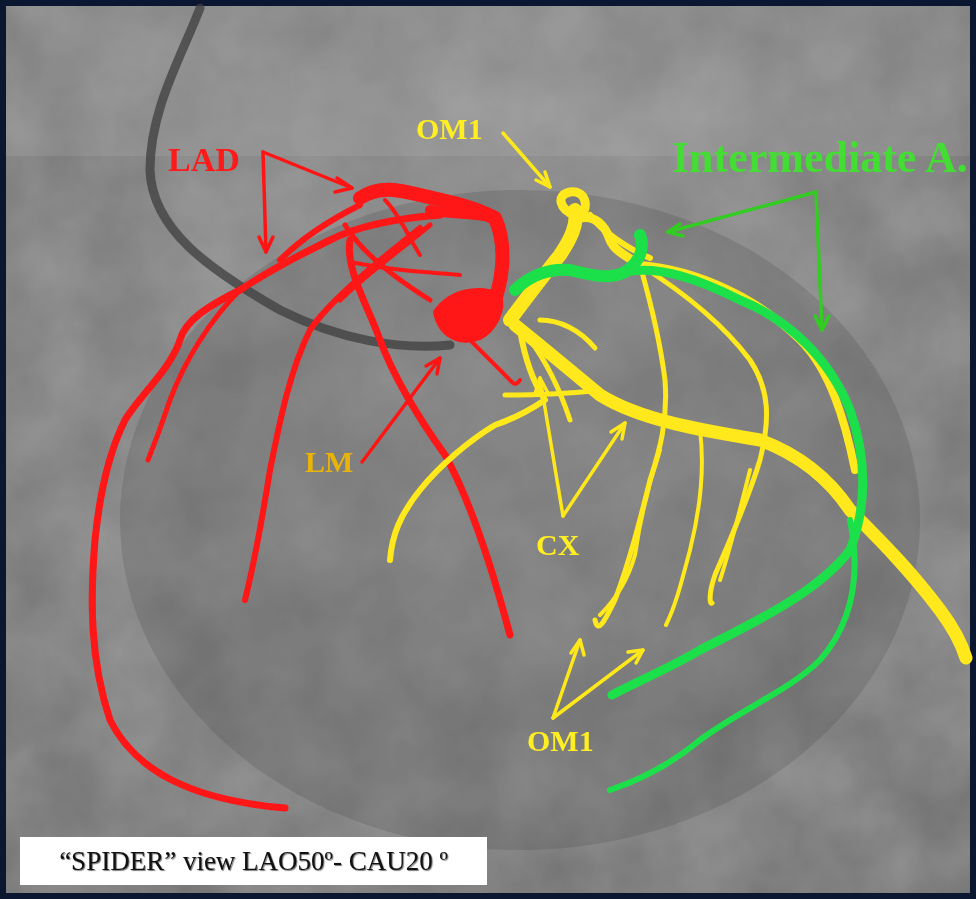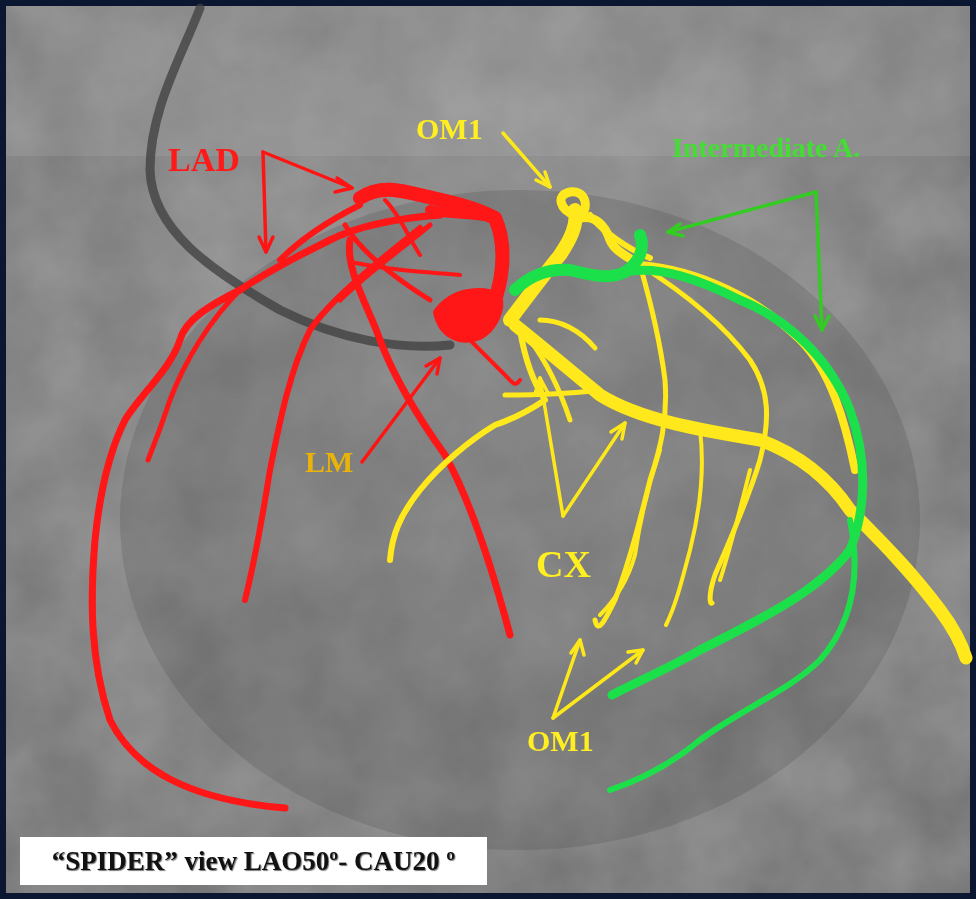--- a/index.html
+++ b/index.html
@@ -18,21 +18,21 @@
   .label {
     position:absolute; font-weight:bold; white-space:nowrap;
     font-family:"Liberation Serif", serif;
   }
   .caption-box {
     position:absolute; left:20px; top:837px; width:467px; height:48px;
     background:#ffffff;
     display:flex; align-items:center; justify-content:center;
   }
   .caption-text {
-    font-family:"Liberation Serif", serif; font-weight:bold;
+    font-family:"Liberation Serif", serif; font-weight:normal;
     font-size:27px; color:#111; text-shadow:1px 1px 1px #777;
   }
 </style>
 </head>
 <body>
 
 <div class="frame"></div>
 
 <svg class="angio" viewBox="0 0 976 899" xmlns="http://www.w3.org/2000/svg">
   <defs>
@@ -147,19 +147,19 @@
         <path d="M668,232 L683,236 M668,232 L680,224"></path>
       <path d="M816,192 L822,330"></path>
         <path d="M822,330 L815,316 M822,330 L829,316"></path>
     </g>
   </g>
 </svg>
 
 <div class="label" style="left:168px; top:133px; font-size:34px; color:#ff1a1a;margin-top:8px;">LAD</div>
 <div class="label" style="left:305px; top:445px; font-size:30px; color:#eab308;">LM</div>
 <div class="label" style="left:416px; top:112px; font-size:30px; color:#ffee22;">OM1</div>
-<div class="label" style="left:536px; top:528px; font-size:38px; color:#ffee22;margin-top:14px;">CX</div>
+<div class="label" style="left:536px; top:528px; font-size:30px; color:#ffee22;">CX</div>
 <div class="label" style="left:527px; top:724px; font-size:30px; color:#ffee22;">OM1</div>
-<div class="label" style="left:672px; top:132px; font-size:28px; color:#44dd33;">Intermediate A.</div>
+<div class="label" style="left:672px; top:132px; font-size:44px; color:#44dd33;">Intermediate A.</div>
 
 <div class="caption-box">
   <span class="caption-text">“SPIDER” view LAO50º- CAU20 º</span>
 </div>
 
 </body></html>

